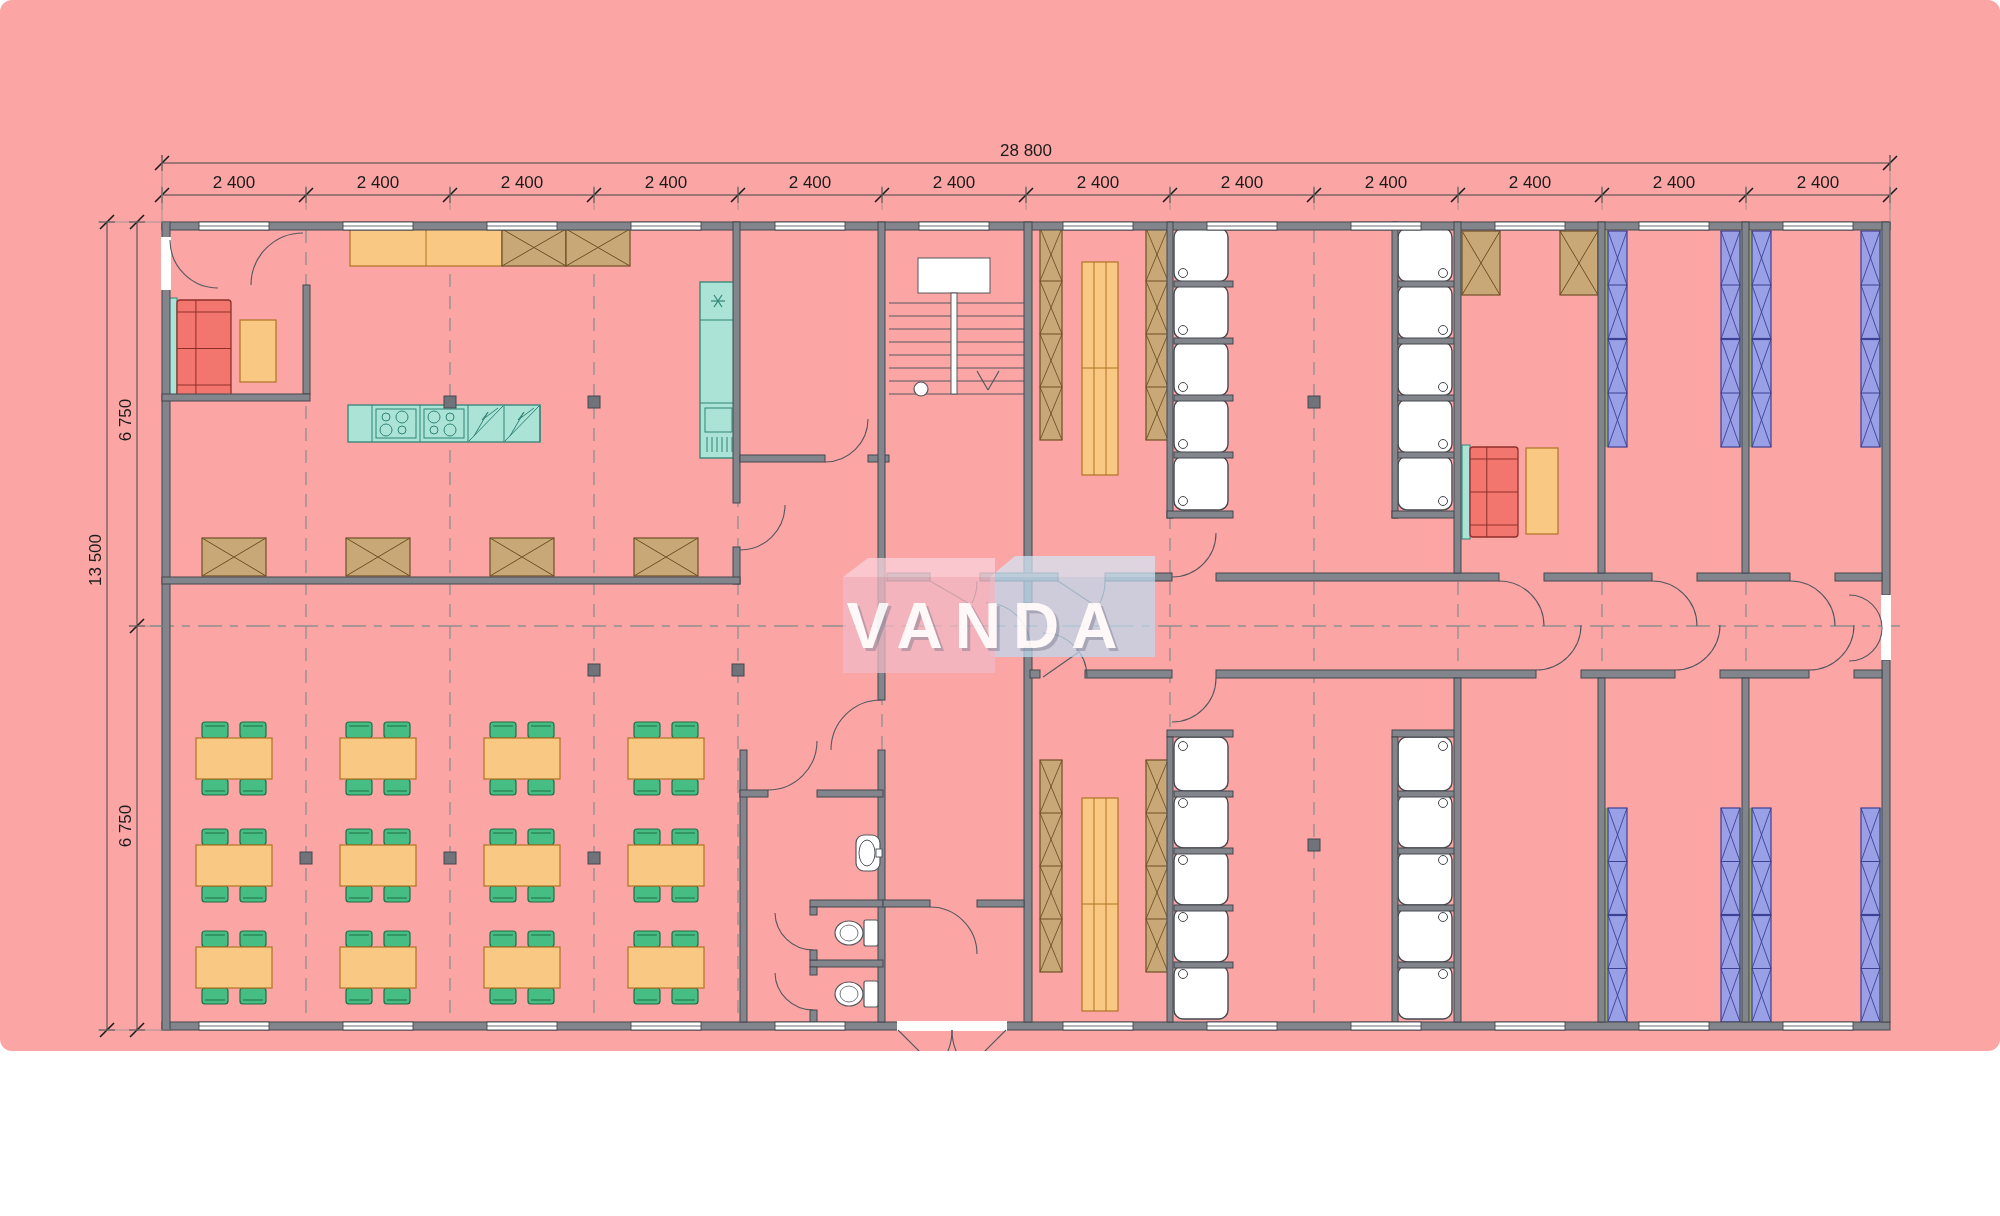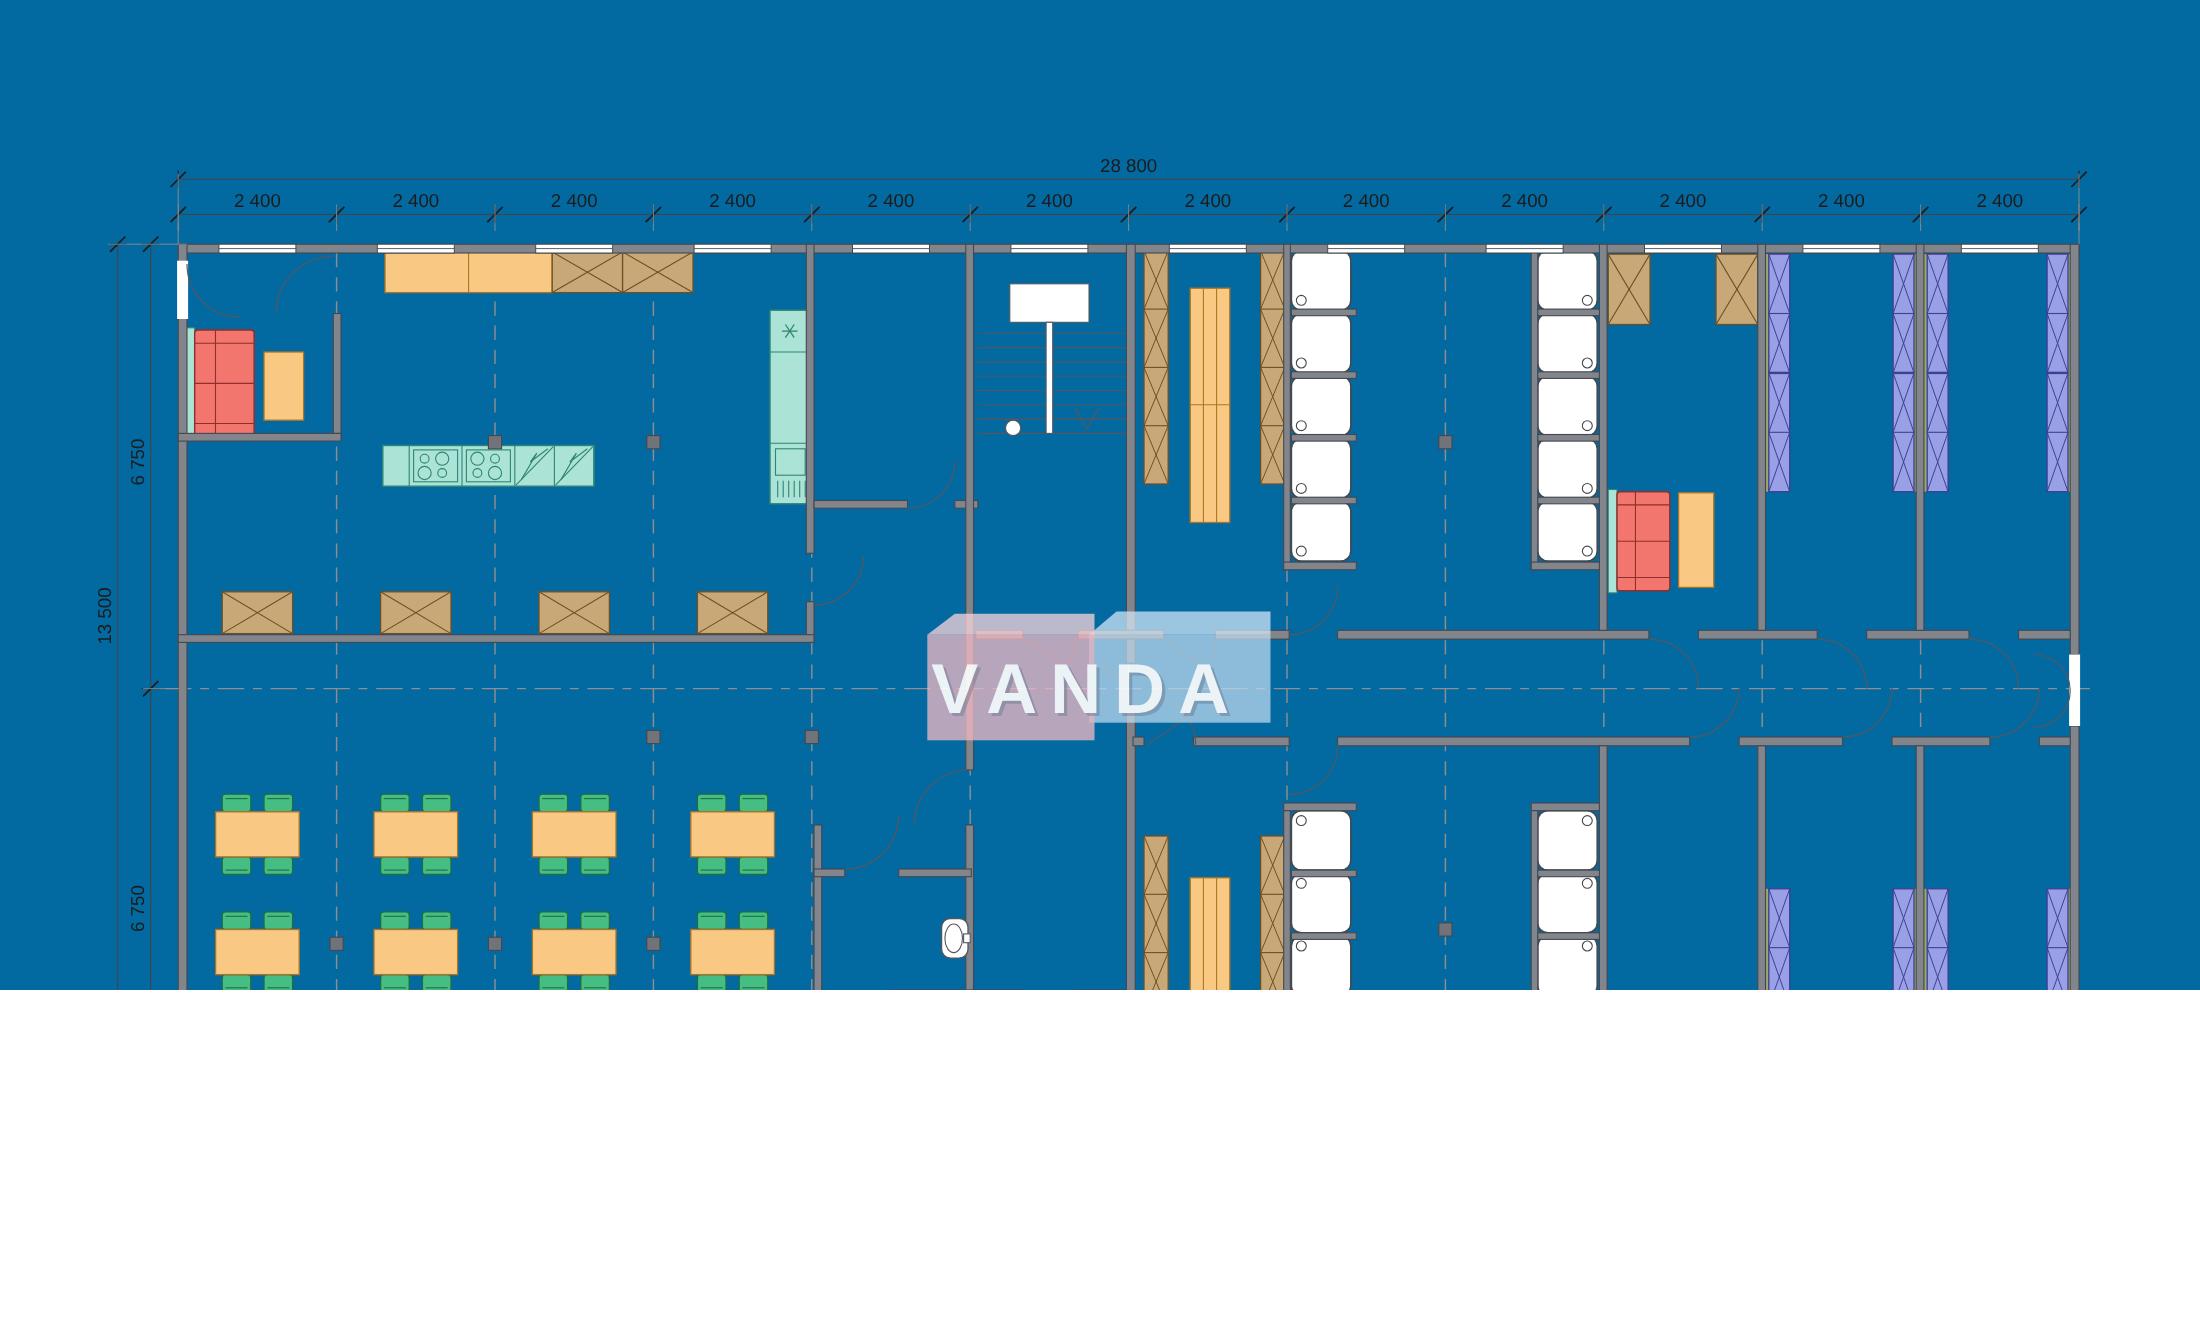--- a/index.html
+++ b/index.html
@@ -1,17 +1,17 @@
 <!DOCTYPE html>
 <html><head>
 <meta charset="utf-8">
 <style>
   html,body{margin:0;padding:0;background:#fff;}
   body{font-family:"Liberation Sans",sans-serif;}
-  .canvas{width:2000px;height:900px;position:relative;background:#0369a1;overflow:hidden;}
+  .canvas{width:2000px;height:1051px;position:relative;background:#fca5a5;overflow:hidden;border-radius:12px;}
   svg{display:block;}
   text{font-family:"Liberation Sans",sans-serif;}
 </style>
 </head>
 <body>
 
 <div class="canvas">
 <svg id="plan-svg" width="2000" height="1216" viewBox="0 0 2000 1216">
   <g id="layer-grid">
         <line x1="306" y1="230" x2="306" y2="1022" stroke="#8f8f8f" stroke-width="1.3" stroke-dasharray="13 9"></line>

